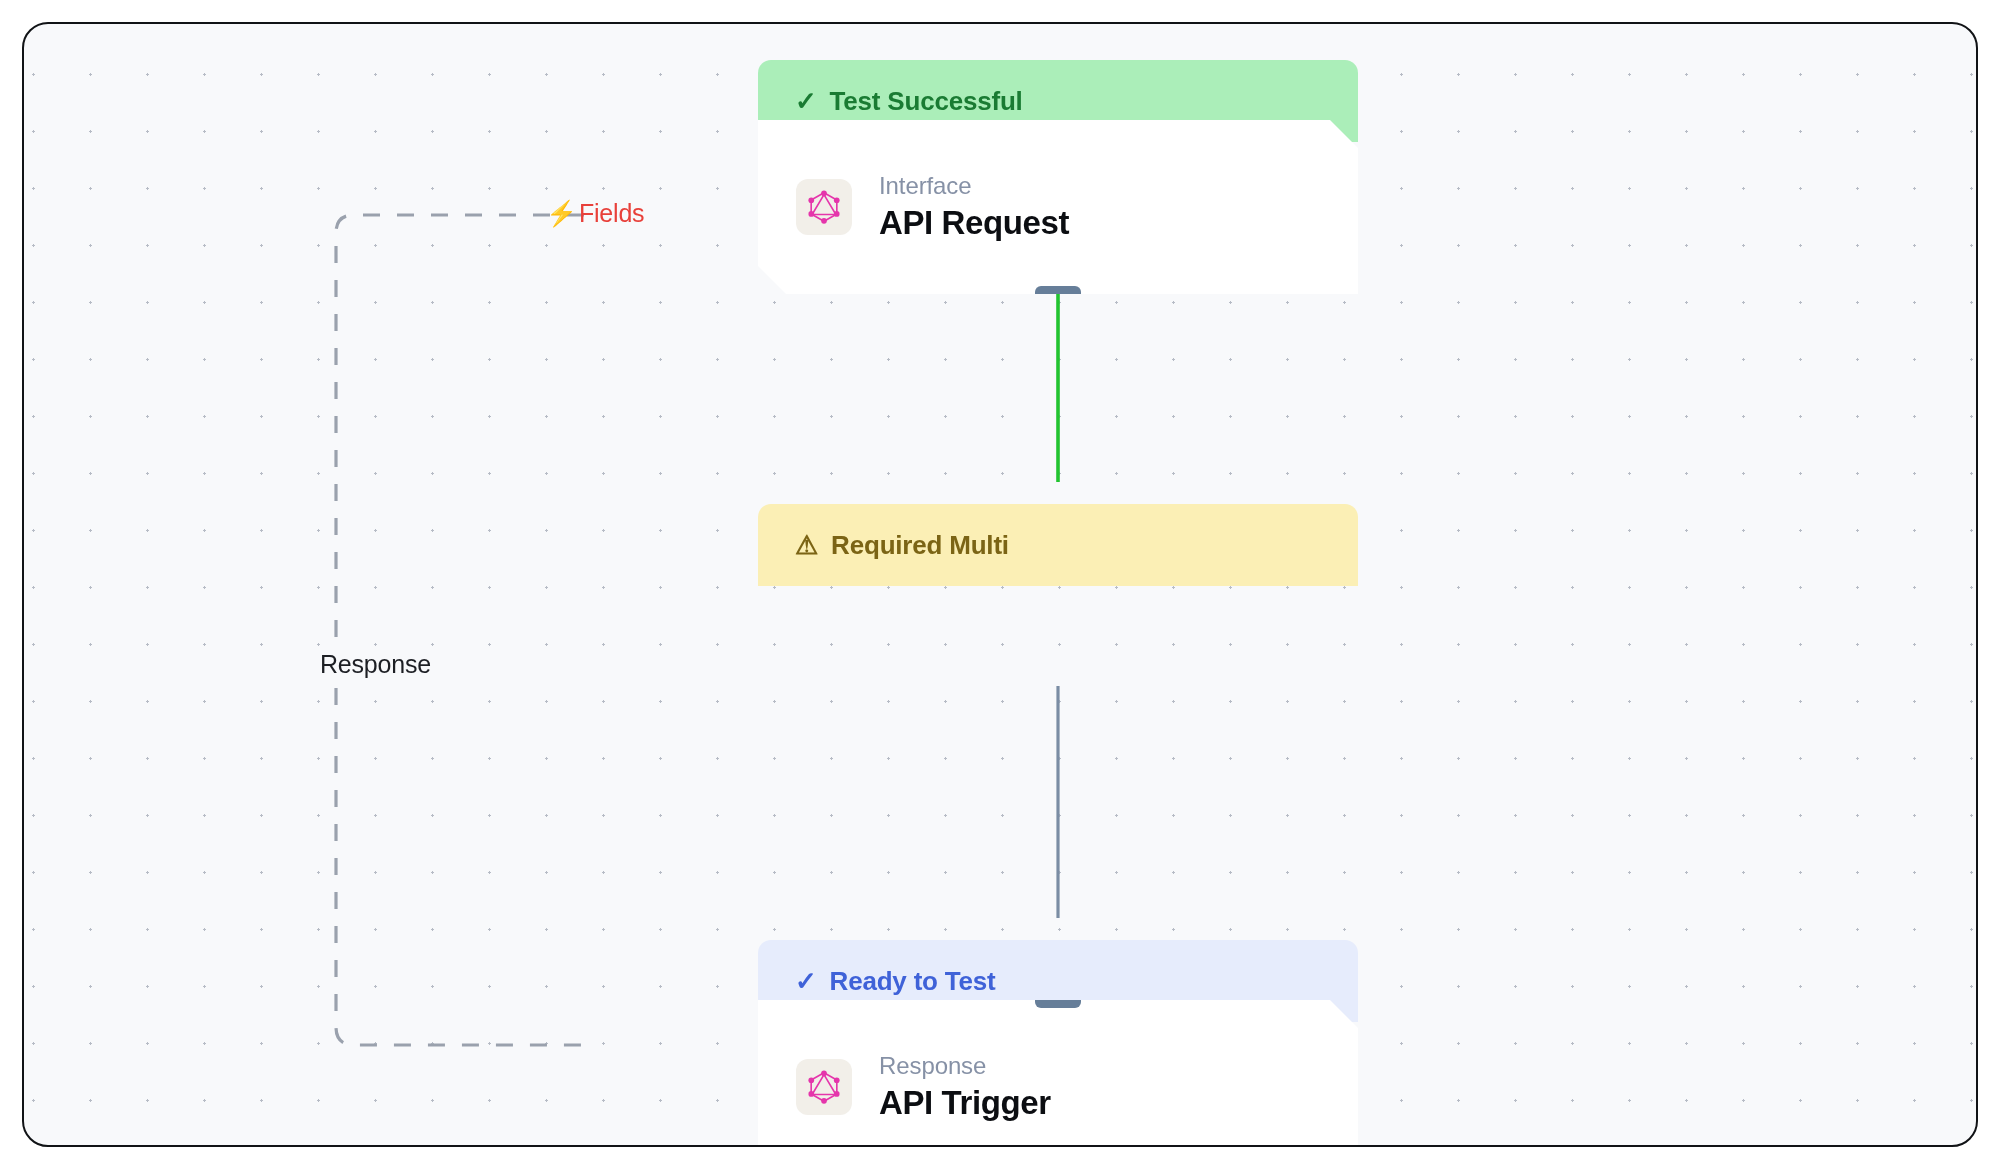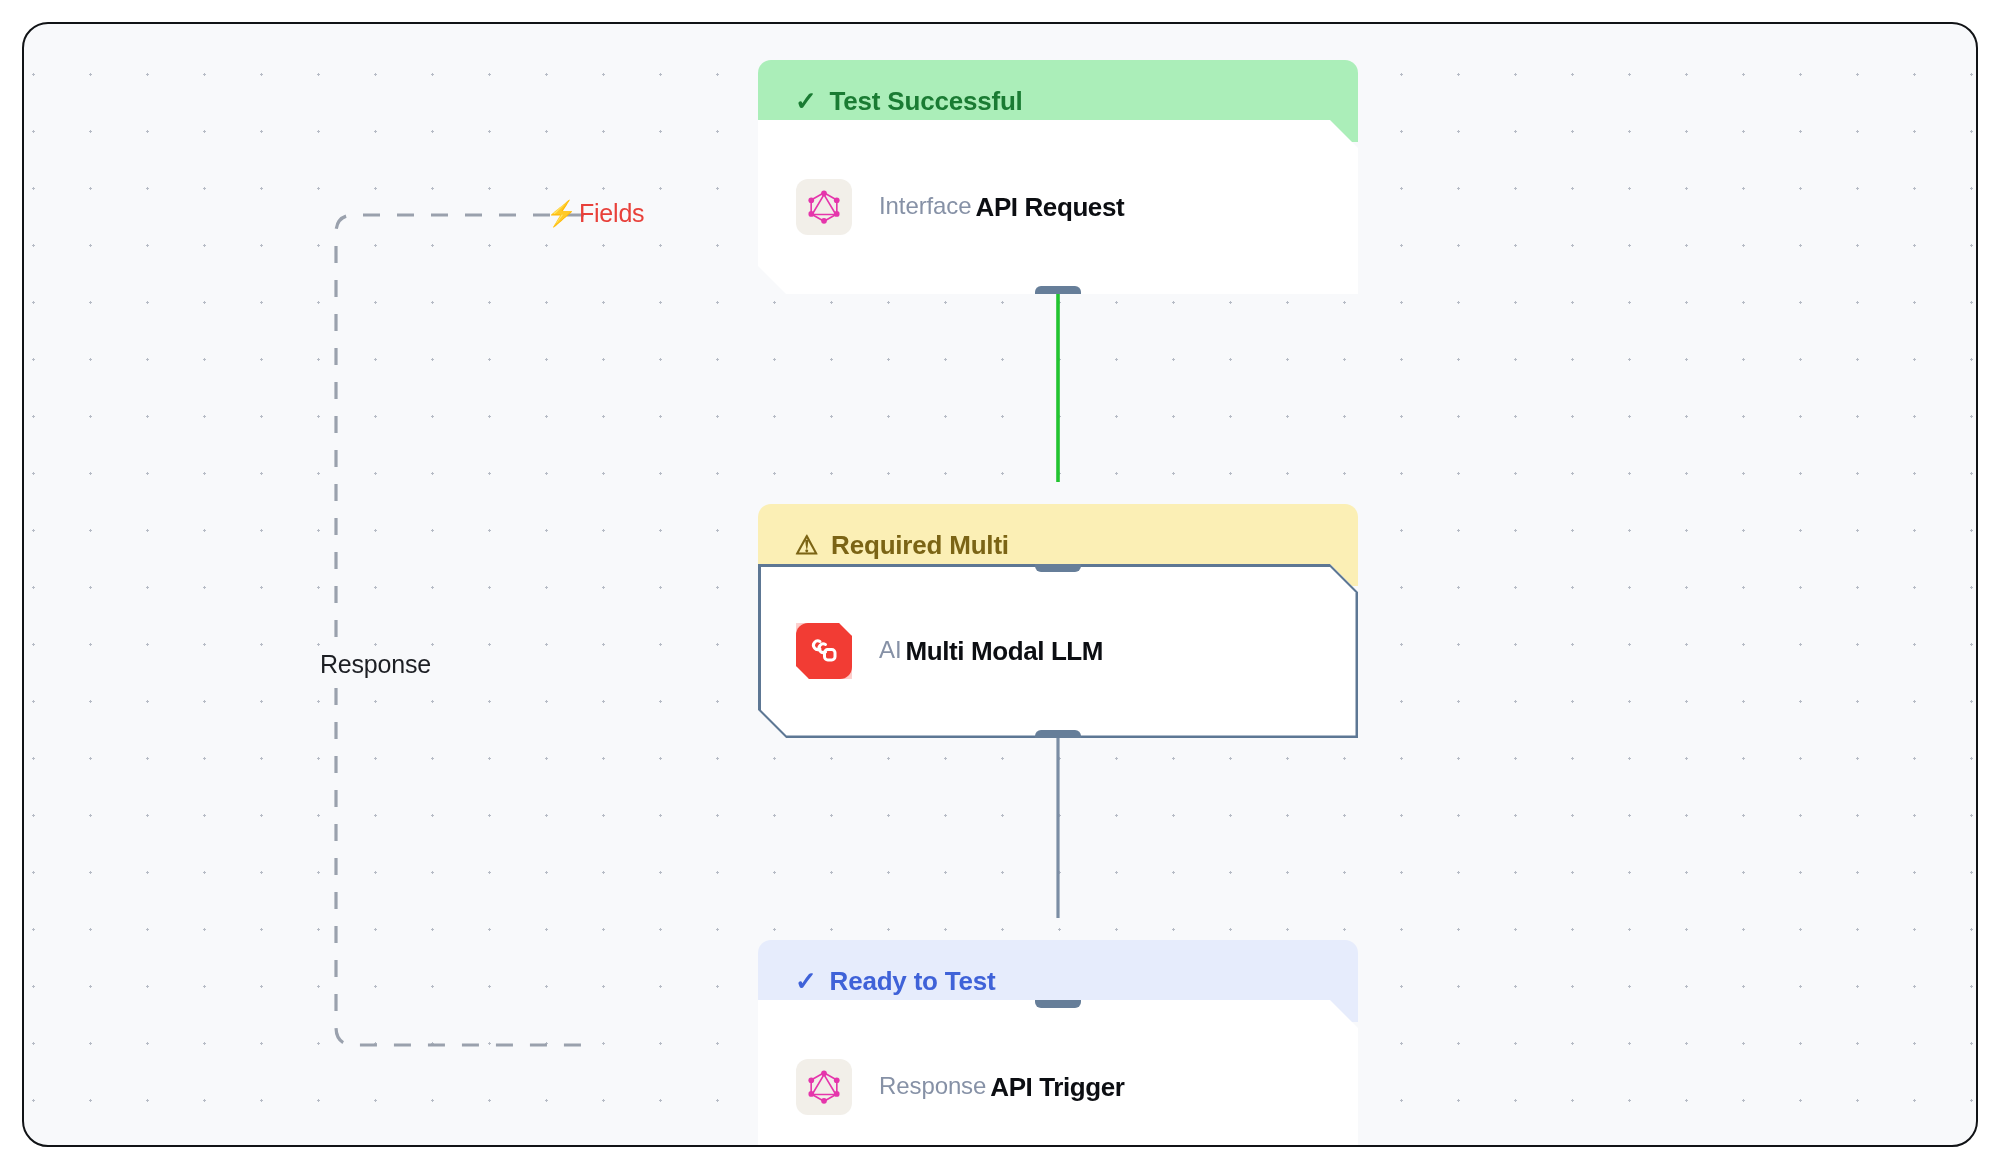--- a/index.html
+++ b/index.html
@@ -143,29 +143,29 @@
     flex: 0 0 auto;
   }
   .icon-graphql { background: #f2efe9; }
   .icon-ai {
     background: #f23c34;
     -webkit-clip-path: polygon(0 0, calc(100% - 13px) 0, 100% 13px, 100% 100%, 13px 100%, 0 calc(100% - 13px));
     clip-path: polygon(0 0, calc(100% - 13px) 0, 100% 13px, 100% 100%, 13px 100%, 0 calc(100% - 13px));
     box-shadow: 0 0 22px 7px rgba(242,60,52,0.45);
   }
 
-  .node-text { display: flex; gap: 4px; }
+  .node-text { display: flex; flex-direction: column; gap: 4px; }
   .node-cat {
     font-size: 24px;
     color: #8691a6;
     font-weight: 400;
     letter-spacing: -0.1px;
   }
   .node-title {
-    font-size: 26px;
+    font-size: 33px;
     color: #0c0e12;
     font-weight: 700;
     letter-spacing: -0.4px;
   }
 
   
   .handle {
     position: absolute;
     width: 46px;
     height: 16px;
@@ -234,37 +234,20 @@
       </div>
       <div class="handle bottom"></div>
     </div>
   </div>
 
   <div class="node" id="node-multimodal">
     <div class="status-bar status-warning">
       <span class="status-ico">⚠</span>
       <span>Required Multi</span>
     </div>
-    <div class="card selected">
-      <div class="handle top"></div>
-      <div class="node-icon icon-ai">
-        <svg width="34" height="34" viewBox="0 0 34 34" xmlns="http://www.w3.org/2000/svg">
-          <g fill="none" stroke="#ffffff" stroke-width="3" stroke-linecap="round">
-            <path d="M13 7.5 a4.3 4.3 0 1 0 0 7.4"></path>
-            <path d="M18.5 10.5 a4.3 4.3 0 1 0 0 7.4"></path>
-          </g>
-          <rect x="17.5" y="15.5" width="10.5" height="10.5" rx="3.2" fill="none" stroke="#ffffff" stroke-width="3"></rect>
-        </svg>
-      </div>
-      <div class="node-text">
-        <span class="node-cat">AI</span>
-        <span class="node-title">Multi Modal LLM</span>
-      </div>
-      <div class="handle bottom"></div>
-    </div>
   </div>
 
   <div class="node" id="node-api-response">
     <div class="status-bar status-ready">
       <span class="status-ico">✓</span>
       <span>Ready to Test</span>
     </div>
     <div class="card">
       <div class="handle top"></div>
       <div class="node-icon icon-graphql">

